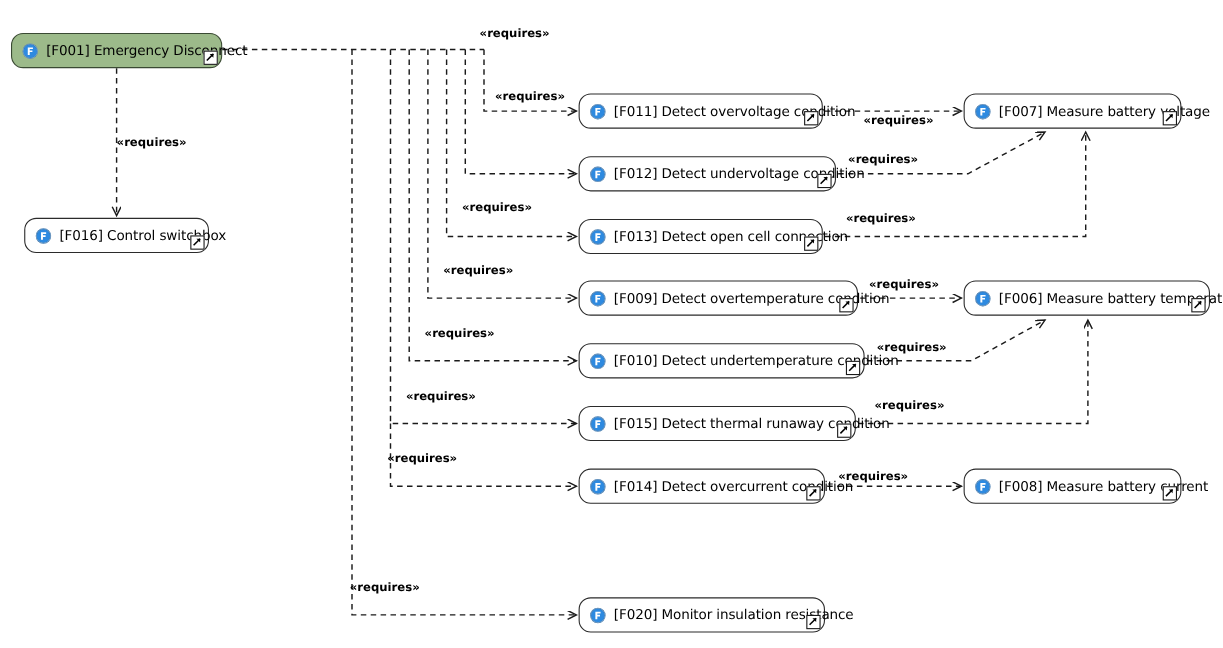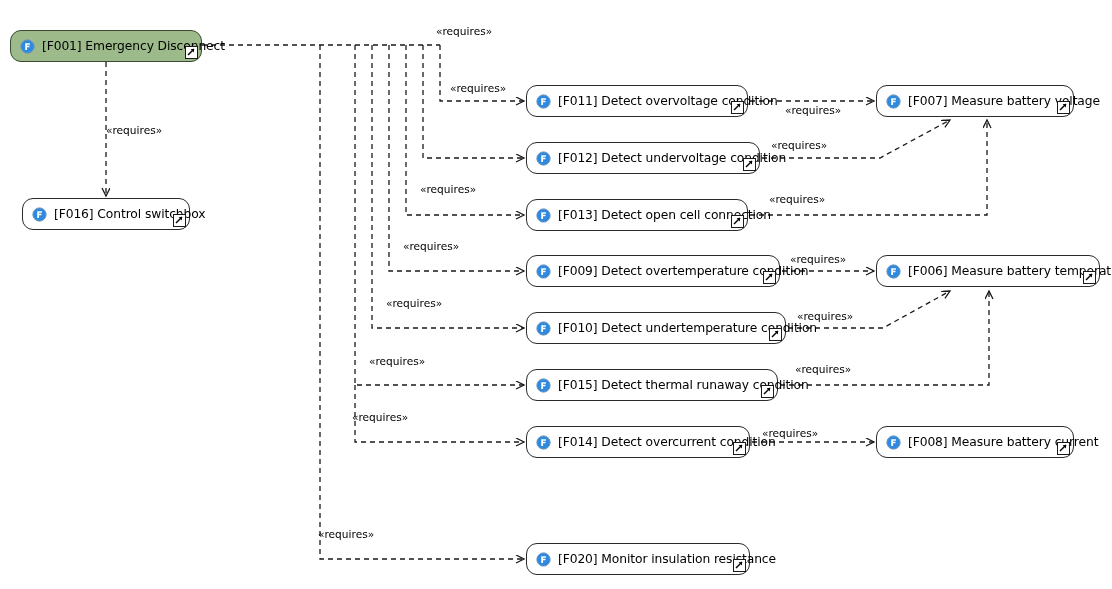--- a/index.html
+++ b/index.html
@@ -67,20 +67,21 @@
     box-sizing: border-box;
   }
   .node-badge svg { display: block; }
   .edge-label {
     position: absolute;
     font-size: 10.6px;
     color: #000000;
     white-space: nowrap;
     line-height: 1;
     letter-spacing: 0px;
+    font-weight: bold;
   }
 </style>
 </head>
 <body>
 
 <div id="canvas">
 
   <svg id="edge-layer" width="1112" height="589" viewBox="0 0 1112 589">
     <defs>
       <marker id="arrow-open" markerWidth="11" markerHeight="11" refX="9" refY="4" orient="auto" markerUnits="userSpaceOnUse">

